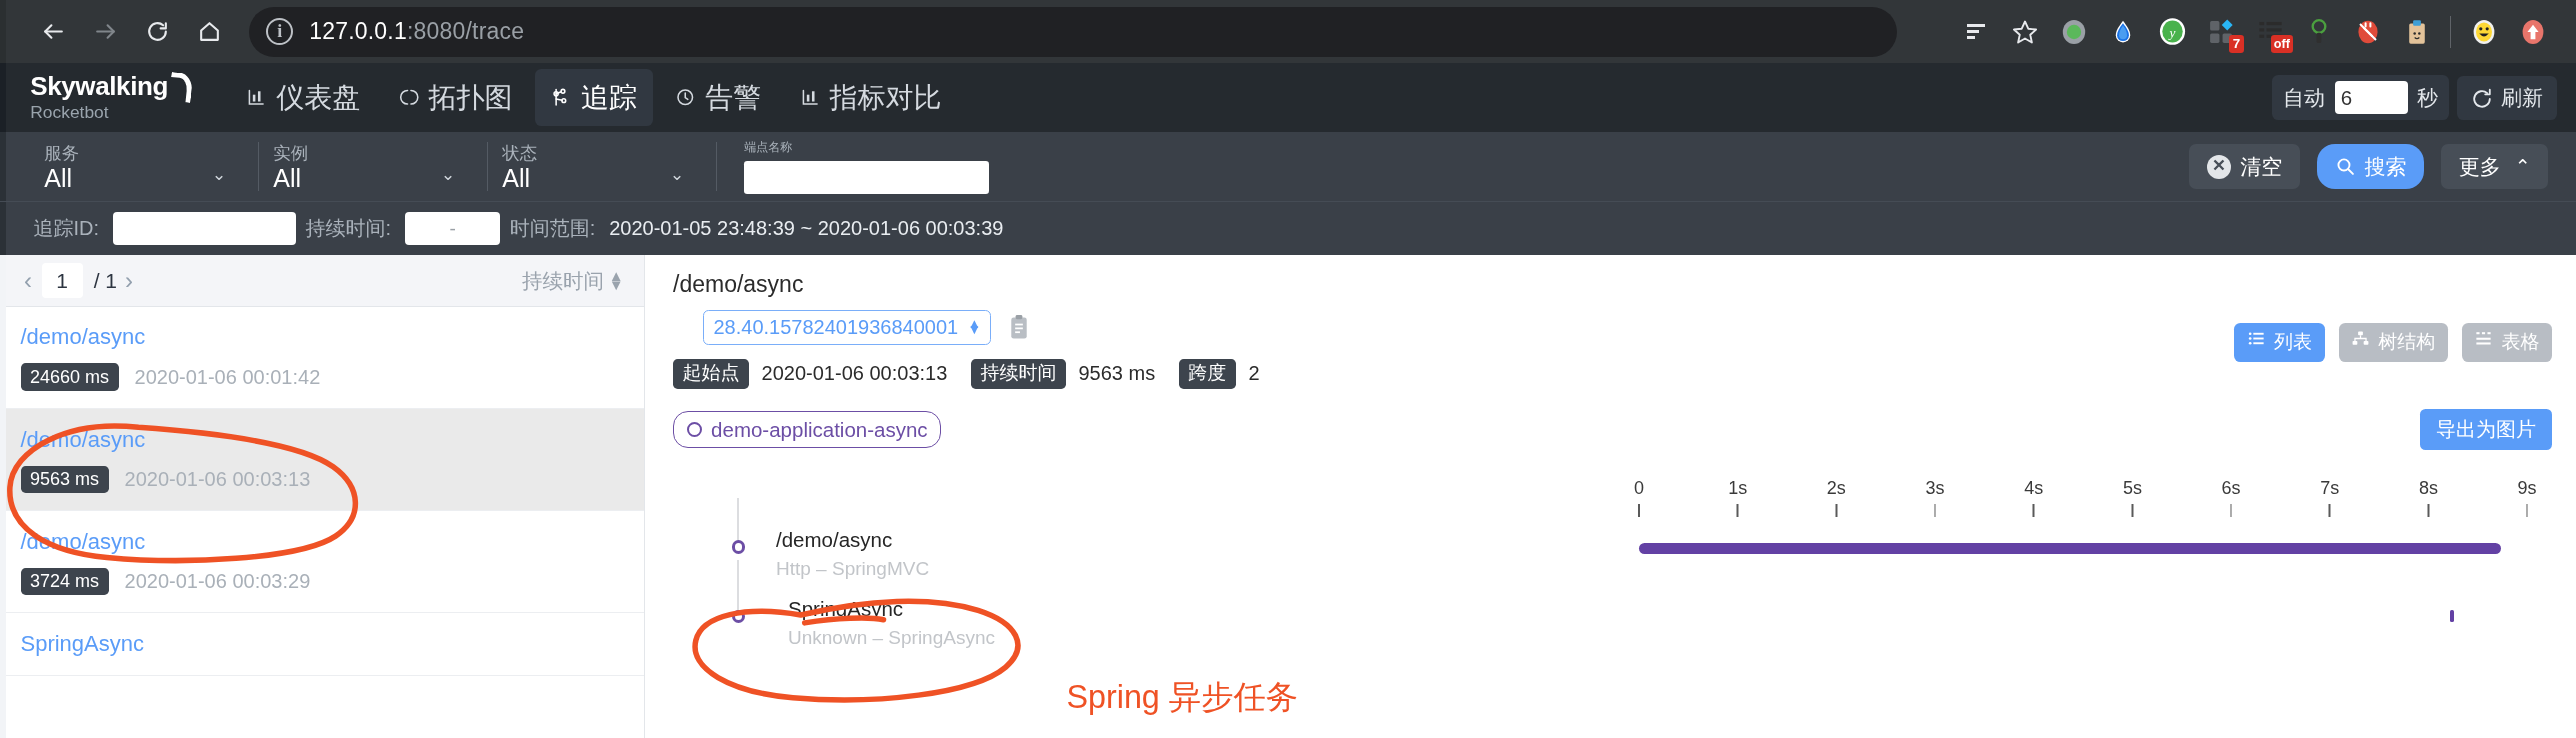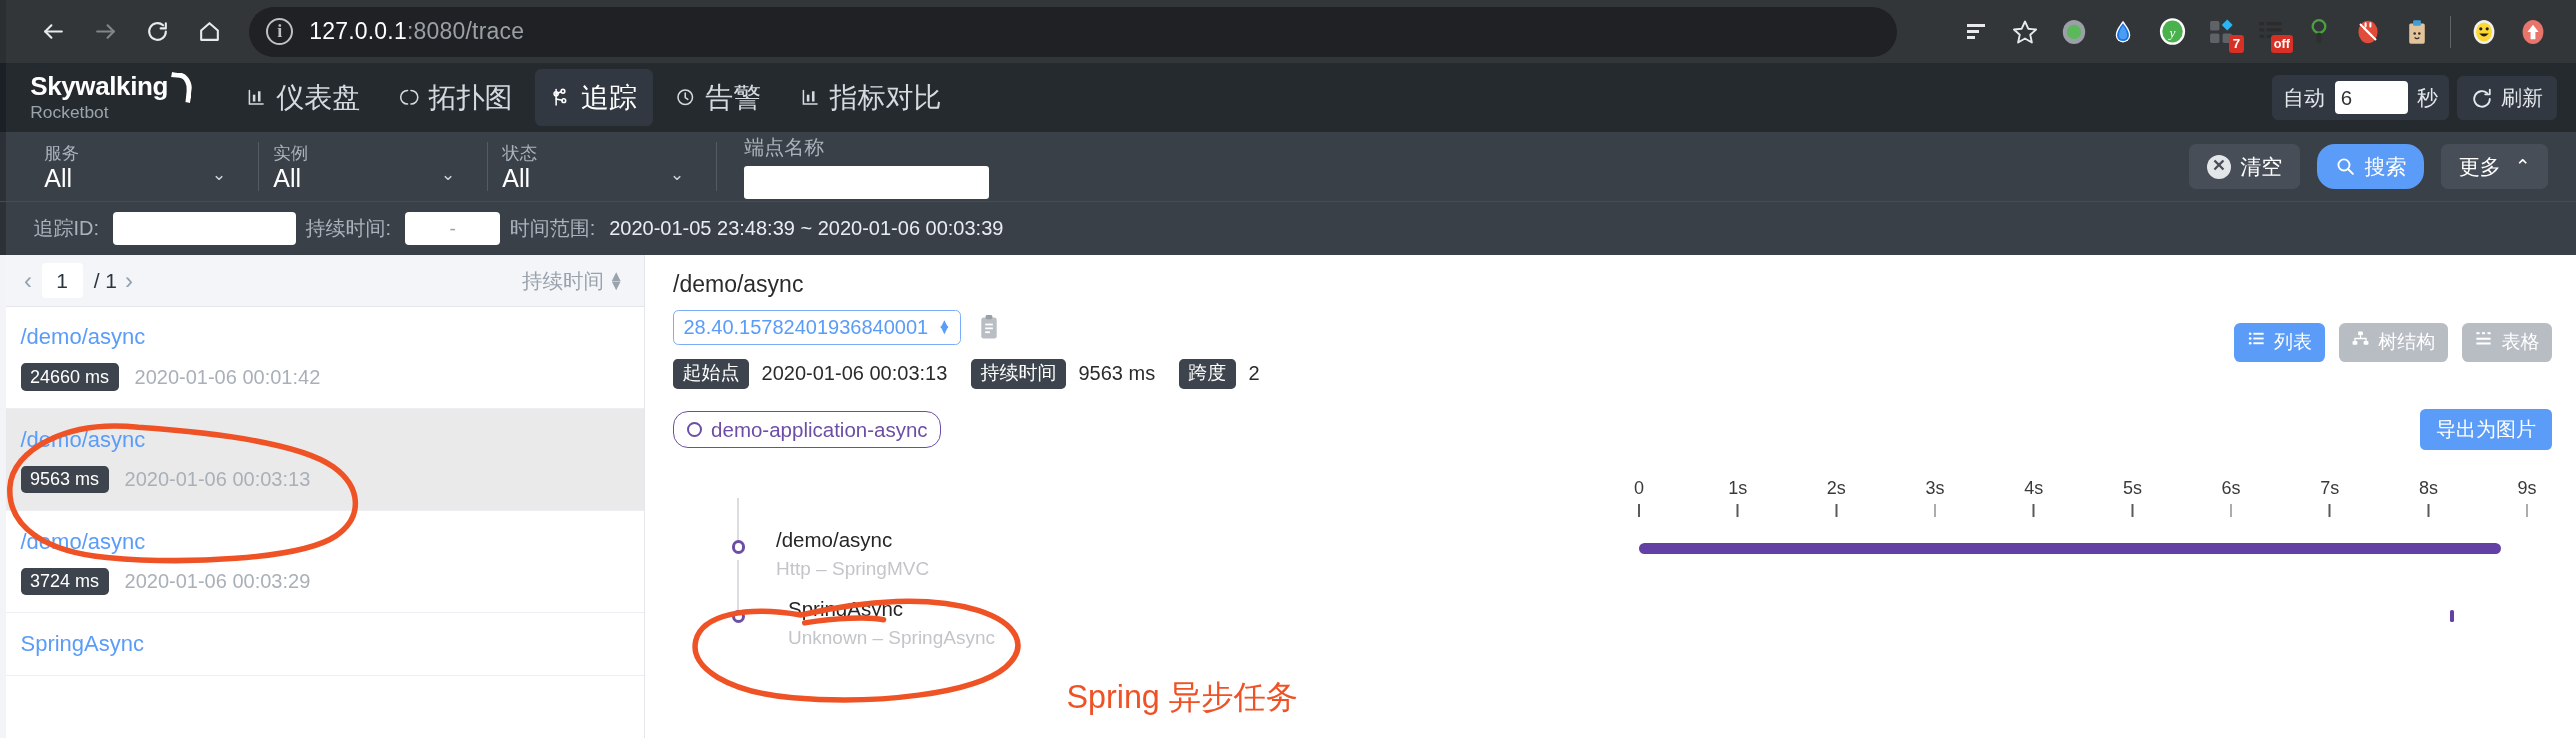--- a/index.html
+++ b/index.html
@@ -232,21 +232,21 @@
     right: 32px; top: 22px;
     color: #cfd5db;
     font-size: 17.4px;
   }
   .endpoint-group {
     display: flex;
     flex-direction: column;
     margin-left: 27px;
     gap: 4.7px;
   }
-  .endpoint-label { color: #aab2bb; font-size: 20px; }
+  .endpoint-label { color: #aab2bb; font-size: 12px; }
   .endpoint-input {
     width: 245px; height: 33px;
     background: #fff;
     border: none;
     border-radius: 3.2px;
     font-size: 19px;
     padding: 0 6.3px;
     font-family: "Liberation Sans", sans-serif;
   }
   .filter-actions {
@@ -362,21 +362,21 @@
   .dur-badge {
     background: #3d444d; color: #ffffff;
     font-size: 18px; border-radius: 4.7px;
     padding: 4.7px 9.5px; line-height: 1;
   }
   .trace-time { color: #a9b0b8; font-size: 20px; }
 
   
   .right-panel { flex: 1; padding: 17.4px 24px 0 28px; position: relative; overflow: hidden; }
   .detail-title { font-size: 23px; color: #2b2b2b; line-height: 1.1; }
-  .traceid-row { display: flex; align-items: center; gap: 16px; margin-top: 12.6px; }
+  .traceid-row { display: flex; align-items: center; gap: 16px; margin-top: 12.6px; margin-left: 30px; }
   .traceid-select {
     border: 1.2px solid #7aaef9;
     border-radius: 5.5px;
     color: #5a9cf8;
     font-size: 20px;
     padding: 4.7px 9.5px;
     display: flex; align-items: center; gap: 9.5px;
     cursor: pointer;
     background: #fff;
   }

